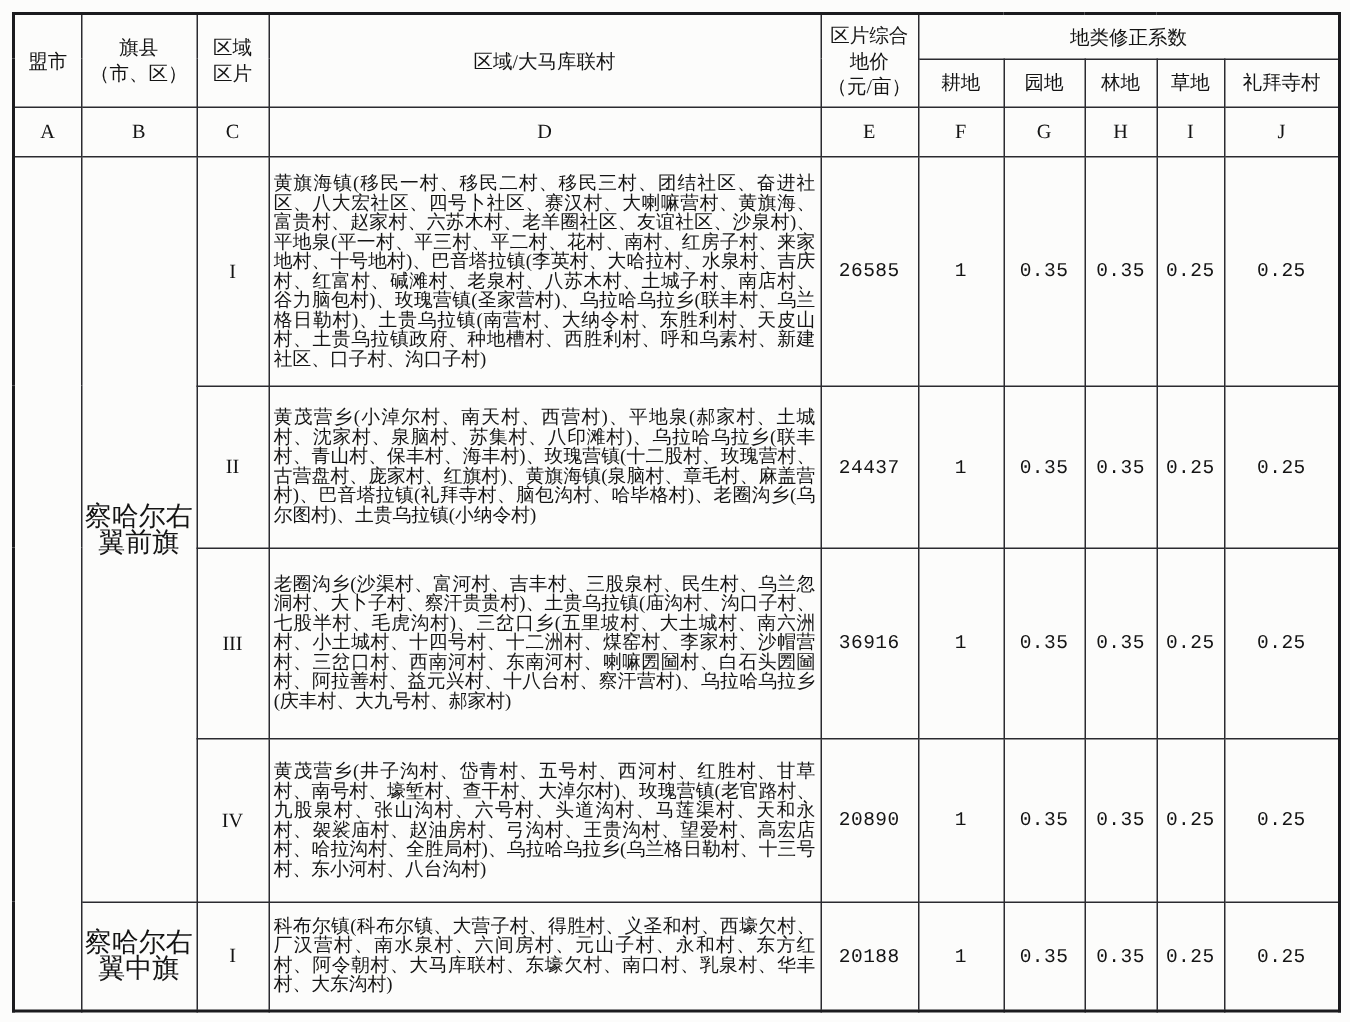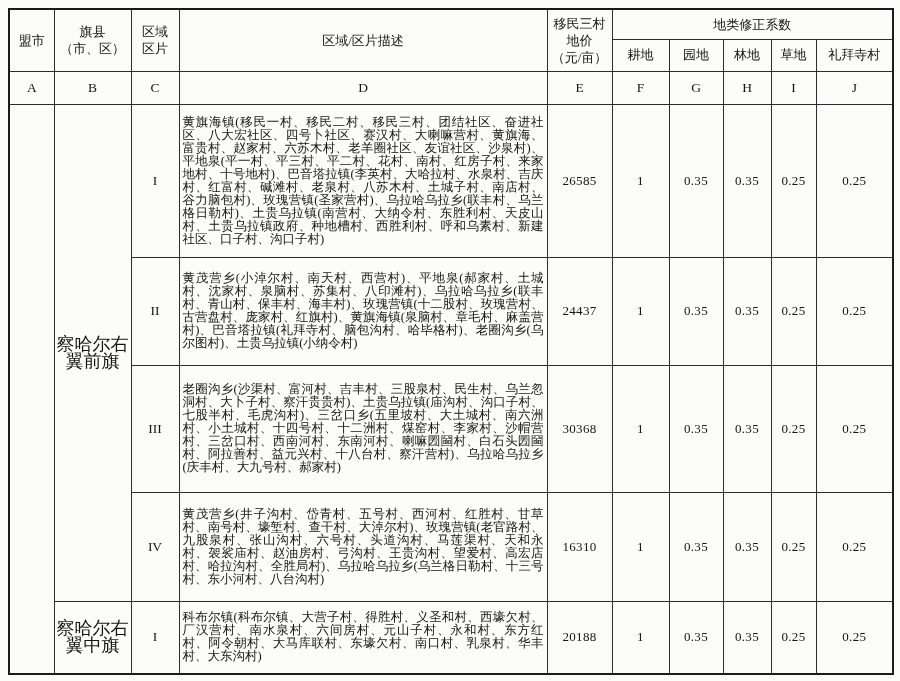--- a/index.html
+++ b/index.html
@@ -50,21 +50,21 @@
     padding: 0 1px;
   }
   td.zone { font-size: 13.5px; }
   td.desc {
     text-align: justify;
     font-size: 12.5px;
     line-height: 13px;
     padding: 1px 3px 1px 3px;
     vertical-align: middle;
   }
-  td.num { font-size: 13px; letter-spacing: 0.3px; }
+  td.num { font-size: 13px; letter-spacing: 0.3px; font-family: Liberation Mono, monospace; }
 </style>
 </head>
 <body>
 
 <div class="sheet">
   <table class="land-table">
     <colgroup>
       <col style="width:45px">
       <col style="width:77px">
       <col style="width:48px">
@@ -77,22 +77,22 @@
       <col style="width:77px">
     </colgroup>
 
     <tbody>
         <tr class="hrow1">
       <th class="hdr" rowspan="2">盟市</th>
       <th class="hdr" rowspan="2">旗县
 （市、区）</th>
       <th class="hdr" rowspan="2">区域
 区片</th>
-      <th class="hdr" rowspan="2">区域/区片描述</th>
-      <th class="hdr" rowspan="2">移民三村
+      <th class="hdr" rowspan="2">区域/大马库联村</th>
+      <th class="hdr" rowspan="2">区片综合
 地价
 （元/亩）</th>
       <th class="hdr" colspan="5">地类修正系数</th>
     </tr>
     <tr class="hrow2">
       <th class="hdr-sub">耕地</th>
       <th class="hdr-sub">园地</th>
       <th class="hdr-sub">林地</th>
       <th class="hdr-sub">草地</th>
       <th class="hdr-sub">礼拜寺村</th>
@@ -131,32 +131,32 @@
       <td class="num">1</td>
       <td class="num">0.35</td>
       <td class="num">0.35</td>
       <td class="num">0.25</td>
       <td class="num">0.25</td>
     </tr>
 
     <tr class="r3">
       <td class="zone">III</td>
       <td class="desc">老圈沟乡(沙渠村、富河村、吉丰村、三股泉村、民生村、乌兰忽洞村、大卜子村、察汗贵贵村)、土贵乌拉镇(庙沟村、沟口子村、七股半村、毛虎沟村)、三岔口乡(五里坡村、大土城村、南六洲村、小土城村、十四号村、十二洲村、煤窑村、李家村、沙帽营村、三岔口村、西南河村、东南河村、喇嘛圐圙村、白石头圐圙村、阿拉善村、益元兴村、十八台村、察汗营村)、乌拉哈乌拉乡(庆丰村、大九号村、郝家村)</td>
-      <td class="num">30368</td>
+      <td class="num">36916</td>
       <td class="num">1</td>
       <td class="num">0.35</td>
       <td class="num">0.35</td>
       <td class="num">0.25</td>
       <td class="num">0.25</td>
     </tr>
 
     <tr class="r4">
       <td class="zone">IV</td>
       <td class="desc">黄茂营乡(井子沟村、岱青村、五号村、西河村、红胜村、甘草村、南号村、壕堑村、查干村、大淖尔村)、玫瑰营镇(老官路村、九股泉村、张山沟村、六号村、头道沟村、马莲渠村、天和永村、袈裟庙村、赵油房村、弓沟村、王贵沟村、望爱村、高宏店村、哈拉沟村、全胜局村)、乌拉哈乌拉乡(乌兰格日勒村、十三号村、东小河村、八台沟村)</td>
-      <td class="num">16310</td>
+      <td class="num">20890</td>
       <td class="num">1</td>
       <td class="num">0.35</td>
       <td class="num">0.35</td>
       <td class="num">0.25</td>
       <td class="num">0.25</td>
     </tr>
 
     <tr class="r5">
       <td class="banner">察哈尔右翼中旗</td>
       <td class="zone">I</td>

